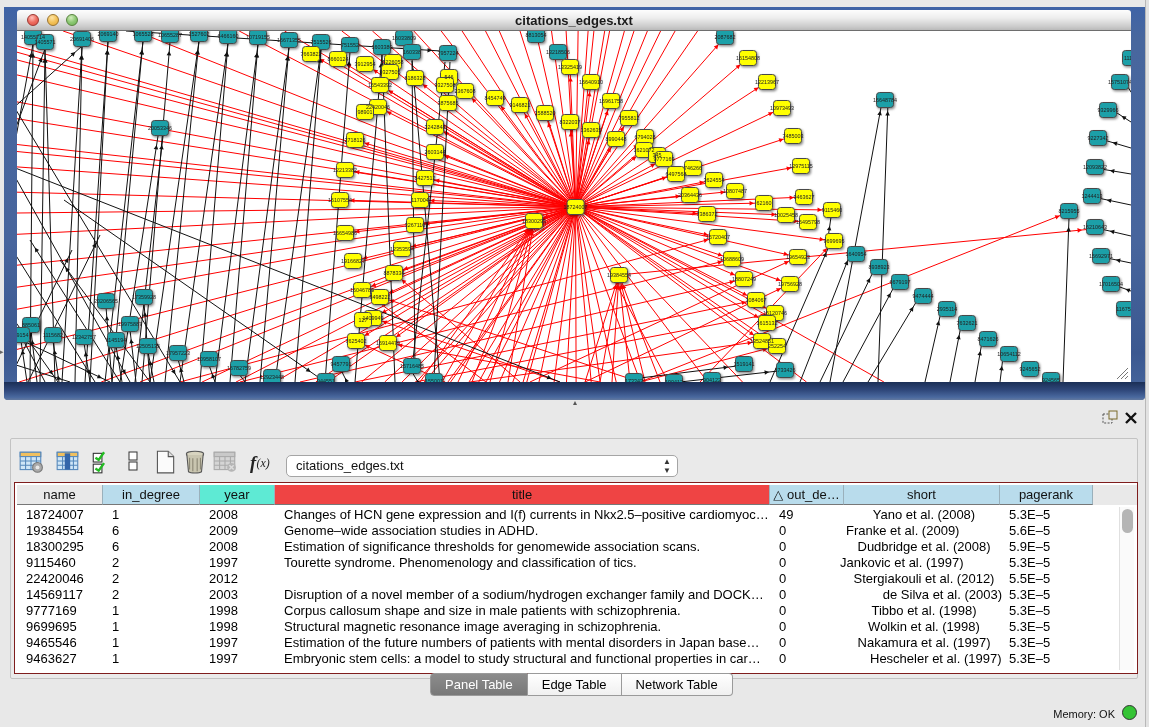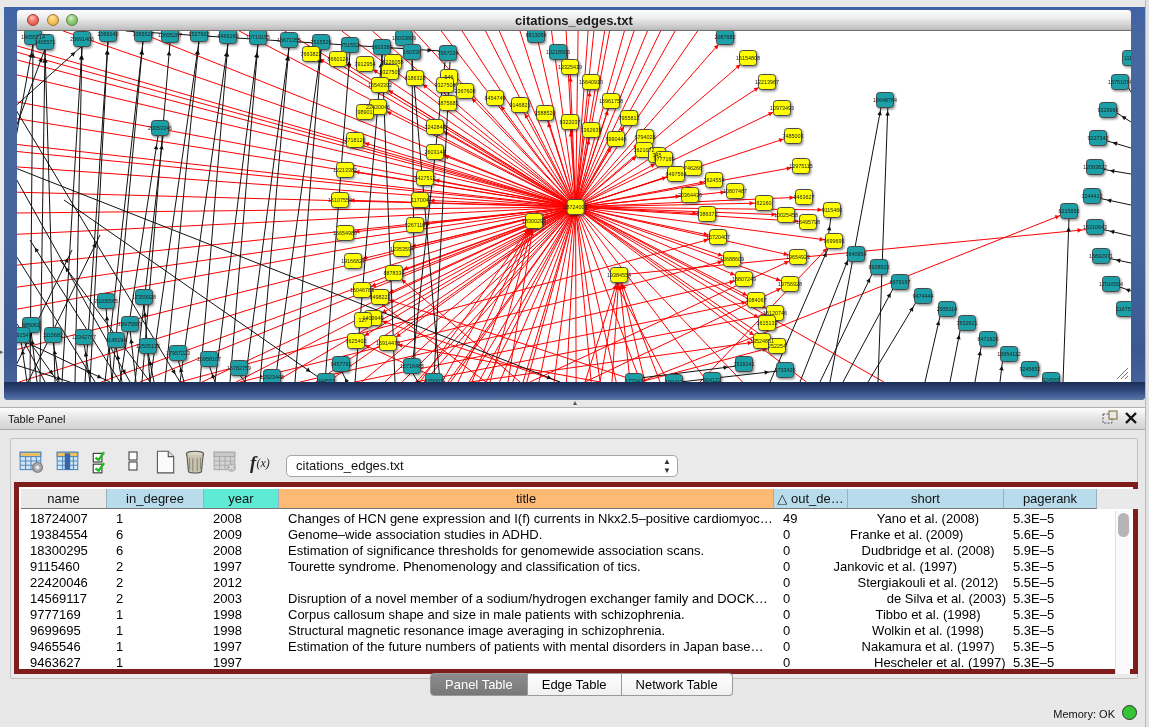--- a/index.html
+++ b/index.html
@@ -18,21 +18,21 @@
 #tp{position:absolute;left:0;top:407px;width:1145px;height:320px;background:#e8e8e8}
 #tptitle{position:absolute;left:0;top:0;width:100%;height:23px;
  background:linear-gradient(180deg,#fdfdfd,#e2e2e2 55%,#d2d2d2);
  border-top:1px solid #b0b0b0;border-bottom:1px solid #aaa;font-size:11px;color:#111}
 #tptitle span{position:absolute;left:8px;top:5px}
 #gbox{position:absolute;left:10px;top:31px;width:1128px;height:241px;border:1px solid #c3c3c3;border-radius:2px;background:#eaeaea}
 #combo{position:absolute;left:286px;top:48px;width:392px;height:22px;background:#fff;
  border:1px solid #a5a5a5;border-radius:5px;font-size:13px;color:#111;line-height:20px;padding-left:9px}
 #combo .arr{position:absolute;right:6px;top:1px;font-size:8px;color:#333;line-height:9px}
 #tbox{position:absolute;left:14px;top:75px;width:1124px;height:192px;background:#fff;
- border:5px solid #7f1d1d}
+ border:1px solid #7f1d1d}
 #thead{position:absolute;left:2px;top:2px;width:1120px;height:20px;background:#e9e9e9}
 .h{position:absolute;top:0;height:20px;border-right:1px solid #9ab0bb;border-bottom:1px solid #777;
  font-size:13px;text-align:center;line-height:20px;color:#111}
 .row{position:absolute;left:2px;width:1120px;height:16px;font-size:13px;line-height:16px;color:#000}
 .c{position:absolute;top:0;height:16px;overflow:hidden;white-space:nowrap}
 #vscroll{position:absolute;right:3px;top:24px;width:15px;height:163px;background:#fafafa;border-left:1px solid #e0e0e0}
 #vthumb{position:absolute;left:2px;top:2px;width:11px;height:24px;background:#b5b5b5;border-radius:6px}
 #tabs{position:absolute;left:430px;top:266px;height:23px;font-size:13px}
 #tabs div{float:left;height:23px;line-height:22px;padding:0 14px;border:1px solid #9a9a9a;border-left:none;background:linear-gradient(#fff,#f0f0f0)}
 #tabs div:first-child{border-left:1px solid #9a9a9a;border-radius:4px 0 0 4px;background:linear-gradient(#8c8c8c,#787878);color:#fff}
@@ -781,23 +781,20 @@
       <g stroke="#777" stroke-width="1">
         <line x1="1100" y1="348" x2="1111" y2="337"></line>
         <line x1="1104" y1="348" x2="1111" y2="341"></line>
         <line x1="1108" y1="348" x2="1111" y2="345"></line>
       </g>
     </svg>
 </div>
 <div id="leftarrow">▸</div>
 <div id="split">▴</div>
 <div id="tp">
- <div id="tptitle">
-      <span>Table Panel</span>
-    </div>
  <div id="gbox"></div>
  <svg class="ticon" style="left:1102px;top:3px" width="16" height="16" viewBox="0 0 16 16">
       <rect x="1" y="4" width="9" height="9" fill="none" stroke="#555" stroke-dasharray="2 1.4"></rect>
       <rect x="7" y="1" width="8" height="8" fill="#e8e8e8" stroke="#7a6a2a"></rect>
     </svg>
  <svg class="ticon" style="left:1124px;top:4px" width="14" height="14" viewBox="0 0 14 14">
       <path d="M2 2L12 12M12 2L2 12" stroke="#111" stroke-width="2.4"></path>
     </svg>
  <svg class="ticon" style="left:18px" width="26" height="26" viewBox="0 0 24 24">
       <rect x="2" y="3" width="19" height="16" fill="#cfe6f7" stroke="#5588bb"></rect>
@@ -841,21 +838,21 @@
     <svg class="ticon" style="left:247px" width="30" height="26" viewBox="0 0 24 24">
       <text x="1" y="18" font-size="17" font-style="italic" font-weight="bold" fill="#222" font-family="Liberation Serif,serif">f</text>
       <text x="7" y="17" font-size="11" font-style="italic" fill="#222" font-family="Liberation Serif,serif">(x)</text>
     </svg>
  <div id="combo">citations_edges.txt<span class="arr">▲<br>▼</span></div>
  <div id="tbox">
    <div id="thead">
         <div class="h" style="left:0px;width:86px;background:#e9e9e9">name</div>
         <div class="h" style="left:86px;width:97px;background:#b9dcec">in_degree</div>
         <div class="h" style="left:183px;width:75px;background:#5eead4">year</div>
-        <div class="h" style="left:258px;width:495px;background:#fdba74">title</div>
+        <div class="h" style="left:258px;width:495px;background:#ef4444">title</div>
         <div class="h" style="left:753px;width:74px;background:#b9dcec">△ out_de…</div>
         <div class="h" style="left:827px;width:156px;background:#b9dcec">short</div>
         <div class="h" style="left:983px;width:93px;background:#b9dcec">pagerank</div>
       </div>
    <div style="position:absolute;left:2px;top:22px;width:1120px;height:166px;overflow:hidden">
         <div class="row" style="top:2px">
           <div class="c" style="left:0px;width:86px;padding-left:7px">18724007</div>
           <div class="c" style="left:86px;width:97px;padding-left:7px">1</div>
           <div class="c" style="left:183px;width:75px;padding-left:7px">2008</div>
           <div class="c" style="left:258px;width:495px;padding-left:7px">Changes of HCN gene expression and I(f) currents in Nkx2.5–positive cardiomyoc…</div>
@@ -880,21 +877,21 @@
           <div class="c" style="left:753px;width:74px;padding-left:7px">0</div>
           <div class="c" style="left:827px;width:156px;text-align:center">Dudbridge et al. (2008)</div>
           <div class="c" style="left:983px;width:93px;padding-left:7px">5.9E–5</div>
         </div>
         <div class="row" style="top:50px">
           <div class="c" style="left:0px;width:86px;padding-left:7px">9115460</div>
           <div class="c" style="left:86px;width:97px;padding-left:7px">2</div>
           <div class="c" style="left:183px;width:75px;padding-left:7px">1997</div>
           <div class="c" style="left:258px;width:495px;padding-left:7px">Tourette syndrome. Phenomenology and classification of tics.</div>
           <div class="c" style="left:753px;width:74px;padding-left:7px">0</div>
-          <div class="c" style="left:778px;width:156px;text-align:right">Jankovic et al. (1997)</div>
+          <div class="c" style="left:821px;width:156px;text-align:left">Jankovic et al. (1997)</div>
           <div class="c" style="left:983px;width:93px;padding-left:7px">5.3E–5</div>
         </div>
         <div class="row" style="top:66px">
           <div class="c" style="left:0px;width:86px;padding-left:7px">22420046</div>
           <div class="c" style="left:86px;width:97px;padding-left:7px">2</div>
           <div class="c" style="left:183px;width:75px;padding-left:7px">2012</div>
           <div class="c" style="left:753px;width:74px;padding-left:7px">0</div>
           <div class="c" style="left:827px;width:156px;text-align:center">Stergiakouli et al. (2012)</div>
           <div class="c" style="left:983px;width:93px;padding-left:7px">5.5E–5</div>
         </div>
@@ -931,20 +928,21 @@
           <div class="c" style="left:183px;width:75px;padding-left:7px">1997</div>
           <div class="c" style="left:258px;width:495px;padding-left:7px">Estimation of the future numbers of patients with mental disorders in Japan base…</div>
           <div class="c" style="left:753px;width:74px;padding-left:7px">0</div>
           <div class="c" style="left:827px;width:156px;text-align:center">Nakamura et al. (1997)</div>
           <div class="c" style="left:983px;width:93px;padding-left:7px">5.3E–5</div>
         </div>
         <div class="row" style="top:146px">
           <div class="c" style="left:0px;width:86px;padding-left:7px">9463627</div>
           <div class="c" style="left:86px;width:97px;padding-left:7px">1</div>
           <div class="c" style="left:183px;width:75px;padding-left:7px">1997</div>
+          <div class="c" style="left:258px;width:495px;padding-left:7px">Embryonic stem cells: a model to study structural and functional properties in car…</div>
           <div class="c" style="left:753px;width:74px;padding-left:7px">0</div>
           <div class="c" style="left:851px;width:156px;text-align:left">Hescheler et al. (1997)</div>
           <div class="c" style="left:983px;width:93px;padding-left:7px">5.3E–5</div>
         </div>
       </div>
    <div id="vscroll">
         <div id="vthumb"></div>
       </div>
  </div>
  <div id="tabs">

